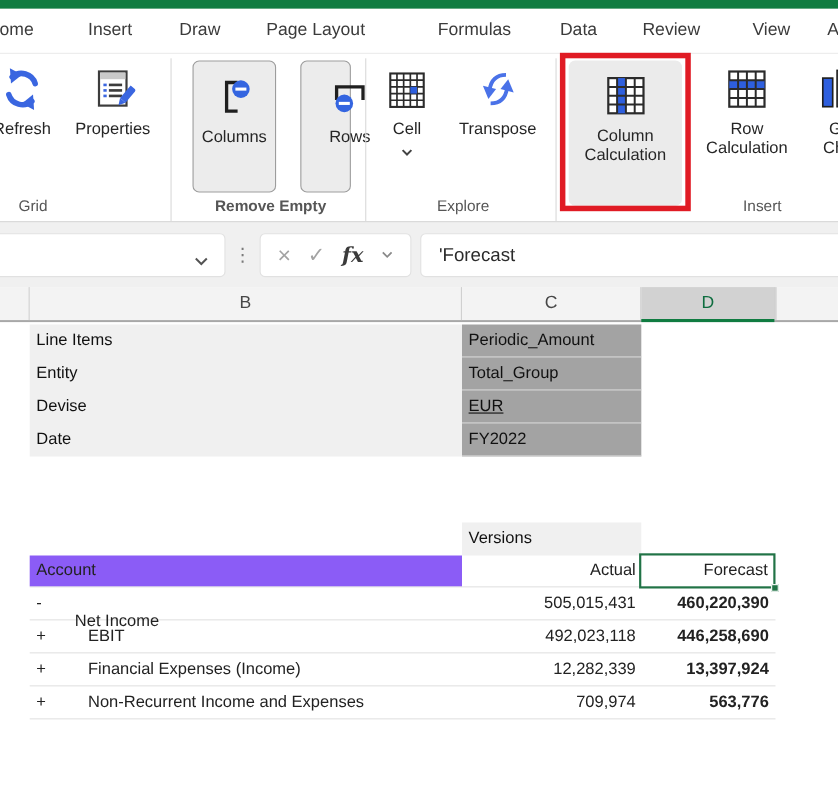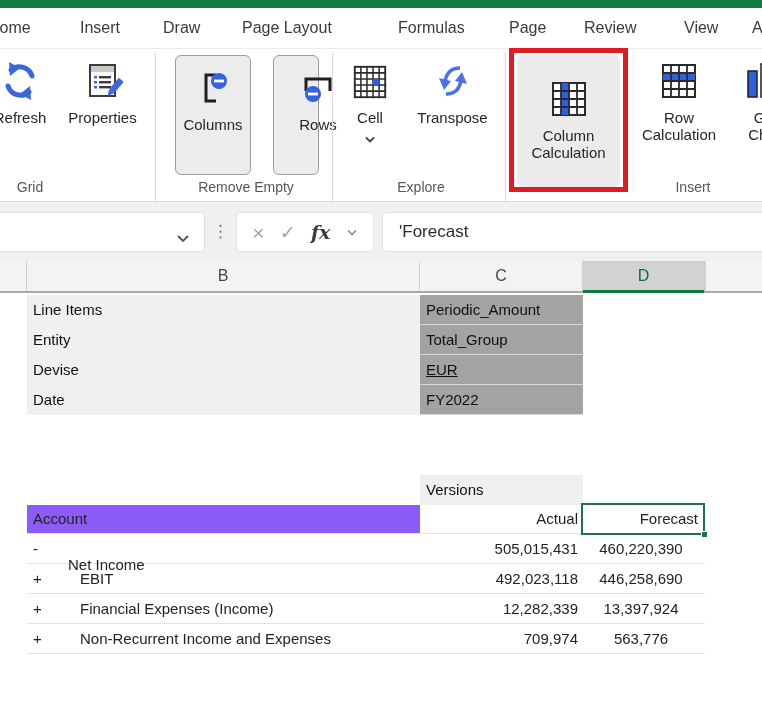--- a/index.html
+++ b/index.html
@@ -30,32 +30,32 @@
   .btn-refresh { left:-18px; width:76px; }
   .btn-properties { left:55px; width:95px; }
 
   .btn-boxed { top:6px; height:120px; border:1px solid #9d9d9d; border-radius:6px; background:#ececec; padding-top:6px; }
   .btn-columns { left:175px; width:76px; }
   .btn-rows { left:273px; width:41px;padding-left:44px; }
 
   .btn-cell { left:342px; width:56px; }
   .btn-transpose { left:405px; width:95px; }
 
-  .btn-colcalc { left:517px; width:103px; height:132px; background:#ebebeb; border-radius:6px; padding-top:18px; }
+  .btn-colcalc { left:517px; width:103px; height:132px; background:#ebebeb; border-radius:6px; padding-top:6px; }
   .btn-rowcalc { left:633px; width:92px; }
   .btn-chart { left:730px; width:64px; }
 
   .chev-small { margin-top:4px; }
 
   .red-rect { position:absolute; left:509px; top:-1px; width:119px; height:144px;
               border:5px solid #E01B24; z-index:5; pointer-events:none; }
 
   .grp-label { position:absolute; top:130px; height:20px; font-size:14px; color:#565656; text-align:center; }
   .grp-grid { left:-20px; width:100px; }
-  .grp-remove { left:175px; width:142px; }
+  .grp-remove { left:175px; width:142px;font-weight:bold; }
   .grp-explore { left:342px; width:158px; }
   .grp-insert { left:633px; width:120px; }
 
   
   .fbar { position:absolute; left:0; top:201px; width:762px; height:60px; background:#f0f0f0; border-top:1px solid #d8d8d8; }
   .namebox { position:absolute; left:-20px; top:10px; width:225px; height:40px; background:#fff;
              border:1px solid #e1e1e1; border-radius:5px; }
   .namebox .nb-chev { position:absolute; right:14px; top:16px; }
   .grip { position:absolute; left:212px; top:10px; width:14px; height:40px; line-height:40px;
           text-align:center; color:#7a7a7a; font-size:17px; }
@@ -98,36 +98,36 @@
   .sel-cell { position:absolute; left:554px; top:-2px; width:124px; height:32px; border:2px solid #217346;
               line-height:28px; text-align:right; padding-right:5px; background:#fff; }
   .fill-handle { position:absolute; right:-5px; bottom:-5px; width:7px; height:7px; background:#217346; border:1px solid #fff; }
 
   .trow { position:absolute; left:27px; width:678px; height:30px; border-bottom:1px solid #e2e2e2; }
   .r1 { top:241px; } .r2 { top:271px; } .r3 { top:301px; } .r4 { top:331px; }
   .t-sign { position:absolute; left:6px; top:0; line-height:29px; }
   .t-acct { position:absolute; top:0; line-height:29px; white-space:nowrap; }
   .ind1 .t-acct { left:41px;margin-top:16px; } .ind2 .t-acct { left:53px; }
   .t-actual { position:absolute; left:330px; top:0; width:221px; line-height:29px; text-align:right; }
-  .t-forecast { position:absolute; left:556px; top:0; width:122px; line-height:29px; text-align:center; padding-right:6px; }
+  .t-forecast { position:absolute; left:556px; top:0; width:122px; line-height:29px; text-align:right; padding-right:6px;font-weight:bold; }
 </style>
 </head>
 <body>
 
 <div class="screen">
 
   <div class="green-bar"></div>
 
   <div class="tabrow">
     <div class="tab tab-home">Home</div>
     <div class="tab tab-insert">Insert</div>
     <div class="tab tab-draw">Draw</div>
     <div class="tab tab-pagelayout">Page Layout</div>
     <div class="tab tab-formulas">Formulas</div>
-    <div class="tab tab-data">Page</div>
+    <div class="tab tab-data">Data</div>
     <div class="tab tab-review">Review</div>
     <div class="tab tab-view">View</div>
     <div class="tab tab-partial">A</div>
   </div>
 
   <div class="ribbon">
 
     <div class="rbtn btn-refresh">
       <div class="rico">
         <svg width="40" height="40" viewBox="0 0 40 40">

